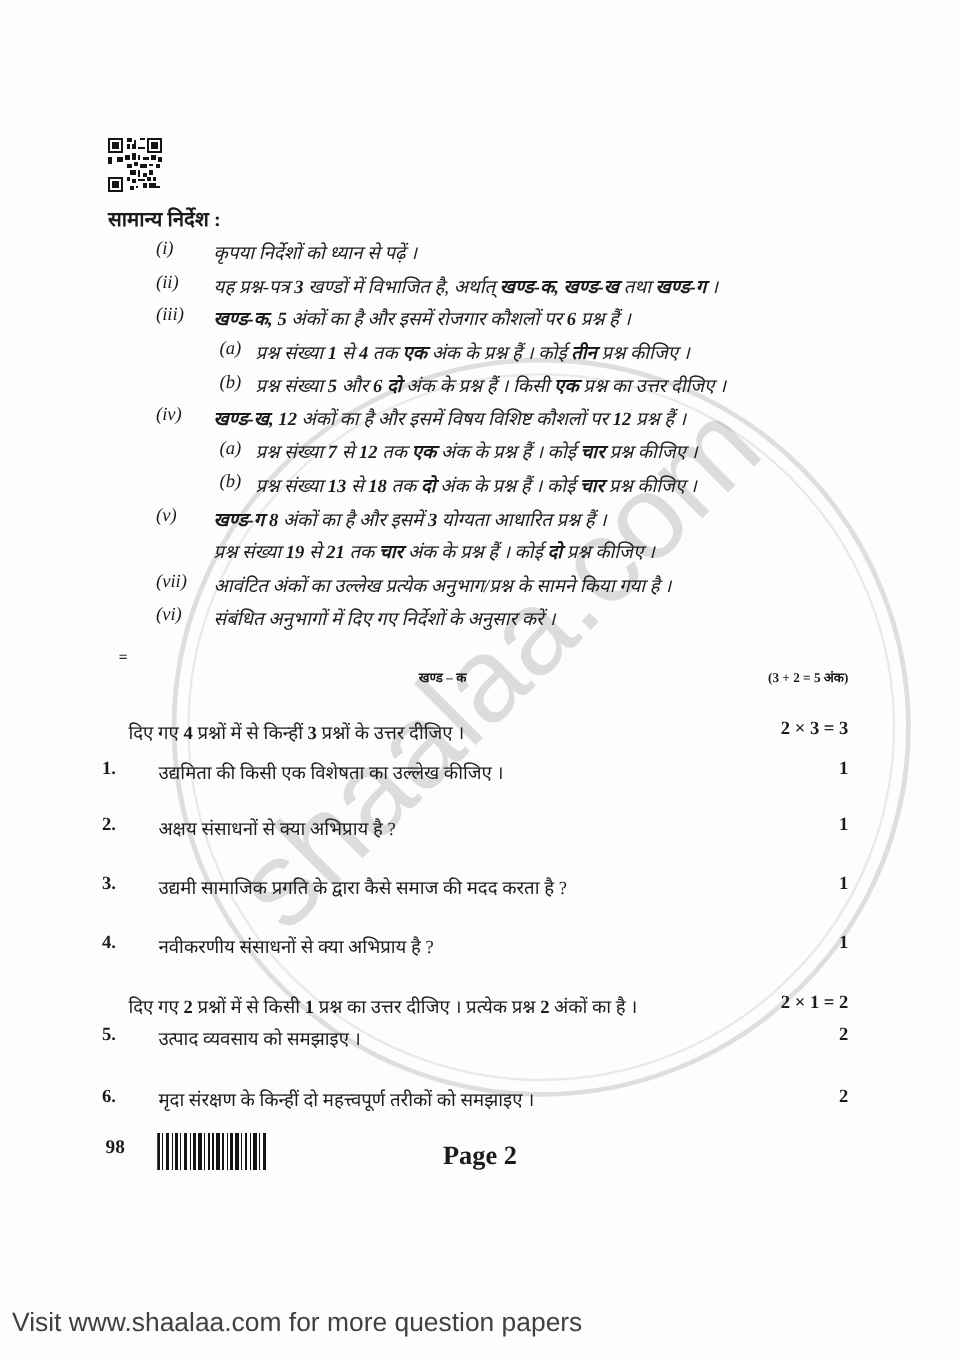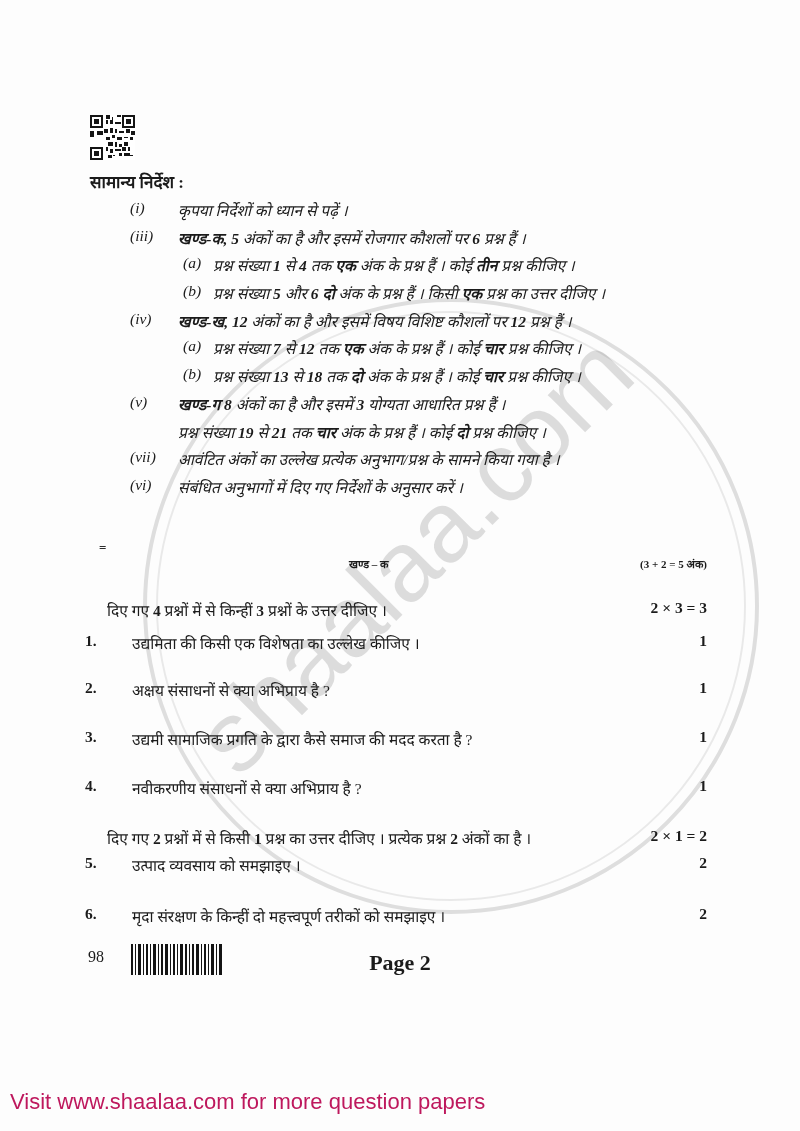--- a/index.html
+++ b/index.html
@@ -33,26 +33,26 @@
 
   .instr-row{position:absolute;left:90px;width:617px;display:flex;justify-content:space-between;font-size:15.5px;white-space:nowrap;}
   .instr-row .itxt{margin-left:17px;}
   .instr-row .imarks{font-weight:700;}
 
   .qrow{position:absolute;left:85px;width:622px;display:flex;font-size:15.5px;white-space:nowrap;}
   .qrow .qnum{flex:0 0 47px;font-weight:700;}
   .qrow .qtext{flex:1 1 auto;}
   .qrow .qmarks{flex:0 0 auto;font-weight:700;}
 
-  .footer-code{position:absolute;left:88px;top:948px;font-size:16px;font-weight:400;}
+  .footer-code{position:absolute;left:88px;top:948px;font-size:16px;font-weight:700;}
   .barcode{position:absolute;left:131px;top:944px;width:92px;height:31px;}
   .page-label{position:absolute;left:50%;transform:translateX(-50%);top:950px;font-size:22px;font-weight:700;}
 
   .banner{position:absolute;left:10px;top:1089px;font-size:22px;
-    font-family:"Liberation Sans","DejaVu Sans",sans-serif;color:#be185d;white-space:nowrap;}
+    font-family:"Liberation Sans","DejaVu Sans",sans-serif;color:#404040;white-space:nowrap;}
 </style>
 </head>
 <body>
 
 <div class="page">
 
   <svg class="wm" viewBox="0 0 800 1131" xmlns="http://www.w3.org/2000/svg">
     <ellipse cx="451" cy="606" rx="306" ry="306" fill="none" stroke="rgba(0,0,0,0.12)" stroke-width="4"></ellipse>
     <ellipse cx="451" cy="606" rx="294" ry="294" fill="none" stroke="rgba(0,0,0,0.08)" stroke-width="2"></ellipse>
     <text transform="translate(420,560) rotate(-45)" text-anchor="middle" dominant-baseline="middle" font-size="100" fill="rgba(0,0,0,0.13)" font-family="Liberation Sans, DejaVu Sans, sans-serif">shaalaa.com</text>
@@ -113,20 +113,24 @@
     </svg>
 
     <div class="heading">सामान्य निर्देश :</div>
 
     <div class="instr-list">
       <div class="irow lvl1">
         <span class="inum">(i)</span>
         <span class="itext"><span>कृपया निर्देशों को ध्यान से पढ़ें ।</span></span>
       </div>
       <div class="irow lvl1">
+        <span class="inum">(ii)</span>
+        <span class="itext"><span>यह प्रश्न-पत्र </span><span class="bold">3</span><span> खण्डों में विभाजित है, अर्थात् </span><span class="bold">खण्ड-क, खण्ड-ख</span><span> तथा </span><span class="bold">खण्ड-ग</span><span> ।</span></span>
+      </div>
+      <div class="irow lvl1">
         <span class="inum">(iii)</span>
         <span class="itext"><span class="bold">खण्ड-क,</span><span> </span><span class="bold">5</span><span> अंकों का है और इसमें रोजगार कौशलों पर </span><span class="bold">6</span><span> प्रश्न हैं ।</span></span>
       </div>
       <div class="irow lvl2">
         <span class="inum">(a)</span>
         <span class="itext"><span>प्रश्न संख्या </span><span class="bold">1</span><span> से </span><span class="bold">4</span><span> तक </span><span class="bold">एक</span><span> अंक के प्रश्न हैं । कोई </span><span class="bold">तीन</span><span> प्रश्न कीजिए ।</span></span>
       </div>
       <div class="irow lvl2">
         <span class="inum">(b)</span>
         <span class="itext"><span>प्रश्न संख्या </span><span class="bold">5</span><span> और </span><span class="bold">6</span><span> </span><span class="bold">दो</span><span> अंक के प्रश्न हैं । किसी </span><span class="bold">एक</span><span> प्रश्न का उत्तर दीजिए ।</span></span>

